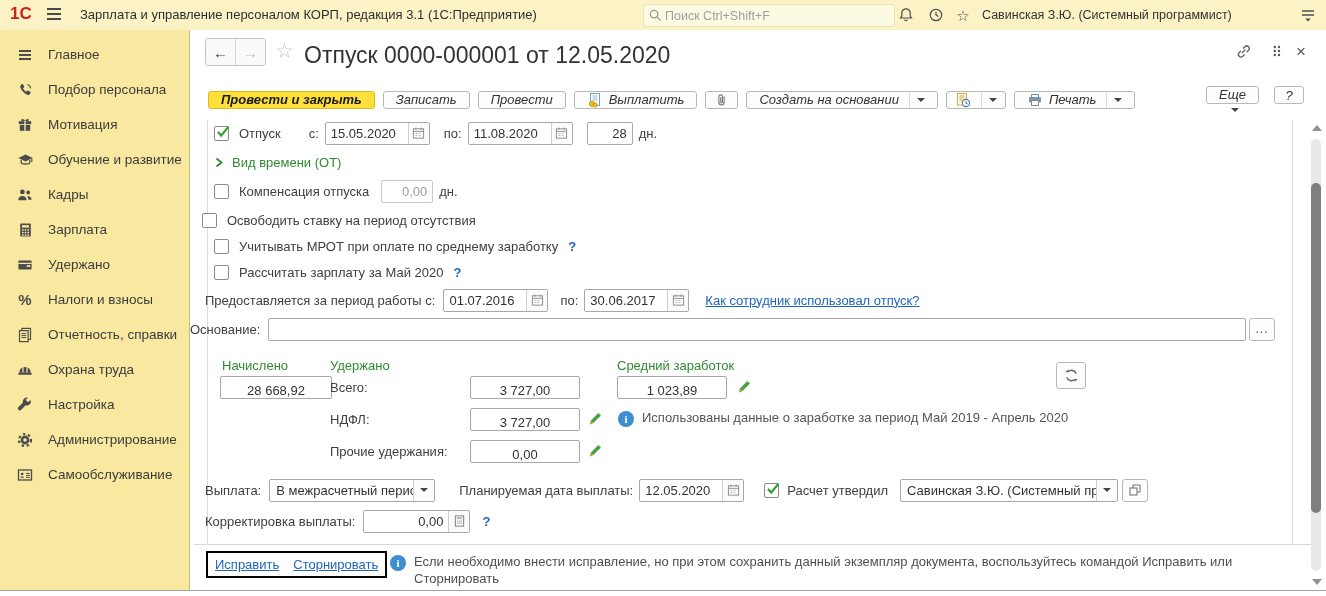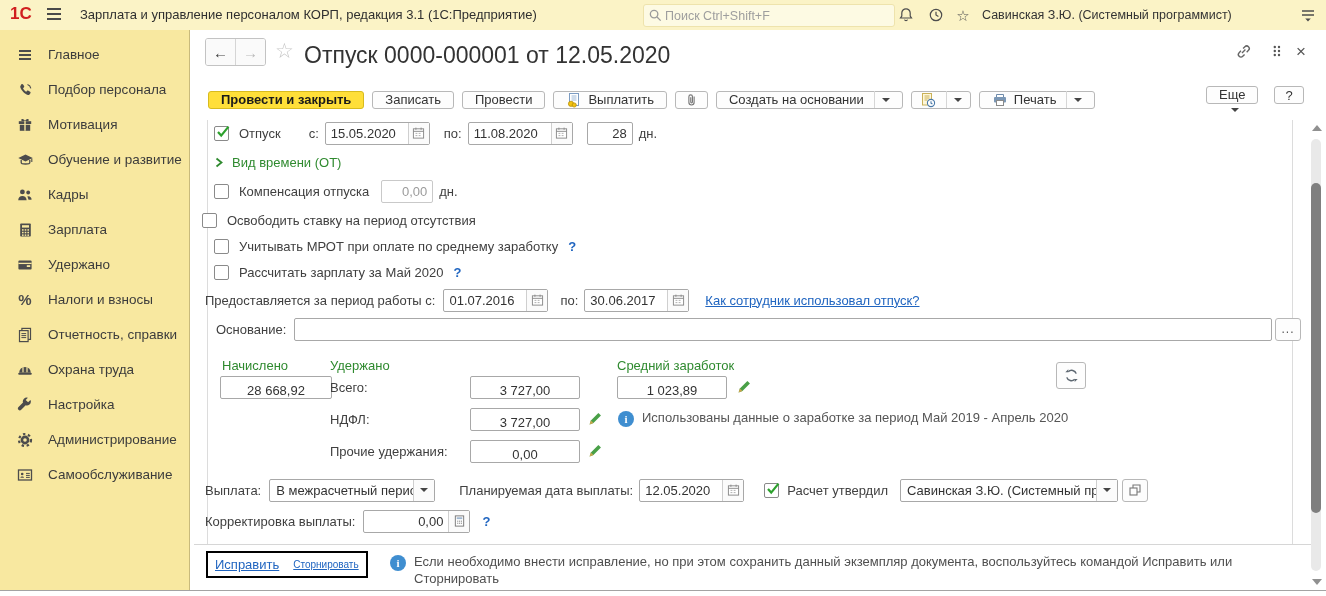--- a/index.html
+++ b/index.html
@@ -27,21 +27,21 @@
   .main{position:absolute;left:190px;top:30px;width:1136px;height:561px;background:#fff;}
   .navgrp{position:absolute;left:15px;top:8px;display:flex;border:1px solid #c3c3c3;border-radius:3px;overflow:hidden;height:26px;}
   .navgrp .nbtn{width:29px;display:flex;align-items:center;justify-content:center;background:#fafafa;font-size:15px;}
   .navgrp .nbtn:first-child{border-right:1px solid #d5d5d5;}
   .fav-star{position:absolute;left:85px;top:8px;font-size:21px;color:#c7c7c7;line-height:26px;}
   .doc-title{position:absolute;left:114px;top:12px;font-size:23px;color:#333;white-space:nowrap;}
   .hd-ic{position:absolute;top:11px;width:22px;height:20px;display:flex;align-items:center;justify-content:center;}
   .close-x{font-size:17px;color:#555;line-height:1;}
   
   .toolbar{position:absolute;left:18px;top:56px;height:27px;display:flex;gap:8px;align-items:center;}
-  .btn{box-sizing:border-box;height:18px;padding:0 12px;background:#fdfdfd;border:1px solid #b8b8b8;border-radius:3px;font-size:13px;color:#333;display:inline-flex;align-items:center;gap:6px;white-space:nowrap;cursor:pointer;}
+  .btn{box-sizing:border-box;height:18px;padding:0 12px;background:#fdfdfd;border:1px solid #b8b8b8;border-radius:3px;font-size:13px;color:#333;display:inline-flex;align-items:center;gap:6px;white-space:nowrap;cursor:pointer;font-style:italic;}
   .btn.primary{background:#ffdf39;border-color:#d8bb1e;font-weight:bold;color:#1a1a1a;}
   .btn .dar{display:inline-flex;align-items:center;margin-left:4px;padding-left:7px;border-left:1px solid #d6d6d6;height:17px;}
   .tri{width:0;height:0;border-left:4px solid transparent;border-right:4px solid transparent;border-top:4px solid #444;}
   .btn.iconly{padding:0 8px;}
   
   .vline{position:absolute;width:1px;background:#dcdcdc;top:90px;height:425px;}
   .row{position:absolute;display:flex;align-items:center;height:24px;font-size:13px;color:#404040;white-space:nowrap;}
   .glabel{color:#2f8a2f;}
   .blue-q{color:#2065c0;font-weight:bold;}
   .link{color:#2065c0;text-decoration:underline;cursor:pointer;}
@@ -426,21 +426,21 @@
             <rect x="1.5" y="2.5" width="11" height="10" fill="#fff" stroke="#888"></rect>
             <path d="M1.5 5.2h11" stroke="#888"></path>
             <path d="M4.2 1.2v2.4M9.8 1.2v2.4" stroke="#888"></path>
             <path d="M3.8 7.4h2M7.2 7.4h2M3.8 9.8h2M7.2 9.8h2" stroke="#aaa"></path>
           </svg>
         </span>
     </span>
     <span class="link" style="margin-left:16px;">Как сотрудник использовал отпуск?</span>
   </div>
 
-  <div class="row" style="left:26px;top:287px;width:1085px;">
+  <div class="row" style="left:0;top:287px;width:1085px;">
     <span>Основание:</span>
     <span class="fld" style="margin-left:8px;flex:1;"></span>
     <span class="iconbtn" style="margin-left:3px;width:26px;height:23px;font-size:12px;color:#555;letter-spacing:1px;">...</span>
   </div>
 
   <span class="abs glabel" style="left:32px;top:328px;font-size:13px;">Начислено</span>
   <span class="abs glabel" style="left:140px;top:328px;font-size:13px;">Удержано</span>
   <span class="abs glabel" style="left:427px;top:328px;font-size:13px;">Средний заработок</span>
 
   <span class="fld num abs" style="left:30px;top:346px;width:112px;">28 668,92</span>
@@ -538,21 +538,21 @@
             <path d="M4.5 7.2h1.2M6.5 7.2h1.2M8.5 7.2h1.2M4.5 9.4h1.2M6.5 9.4h1.2M8.5 9.4h1.2" stroke="#777"></path>
           </svg>
         </span>
     </span>
     <span class="blue-q" style="margin-left:12px;">?</span>
   </div>
 
   <span class="divider"></span>
   <div class="fixbox">
     <span class="link" style="font-size:13px;">Исправить</span>
-    <span class="link" style="font-size:10px;">Сторнировать</span>
+    <span class="link" style="font-size:13px;">Сторнировать</span>
   </div>
   <span class="info-ic abs" style="left:200px;top:525px;">i</span>
   <span class="note abs" style="left:224px;top:523px;width:840px;color:#4f4f4f;line-height:17px;">Если необходимо внести исправление, но при этом сохранить данный экземпляр документа, воспользуйтесь командой Исправить или Сторнировать</span>
 
   <div class="sb">
     <span class="ar" style="top:0;border-bottom:6px solid #909090;"></span>
     <span class="track"></span>
     <span class="thumb" style="position:absolute;left:1px;top:58px;"></span>
     <span class="ar" style="bottom:0;border-top:6px solid #909090;"></span>
   </div>

